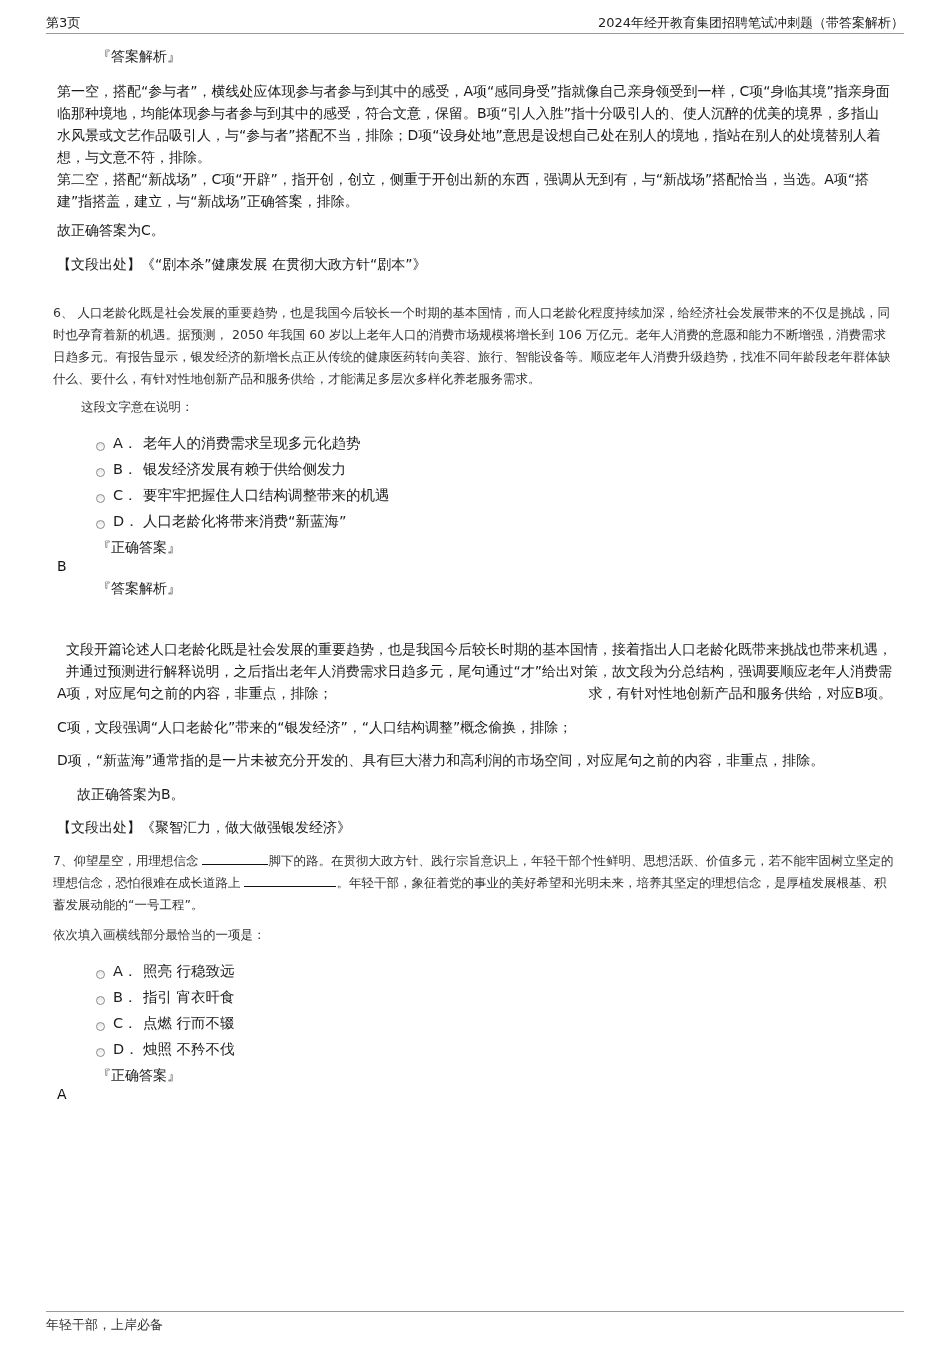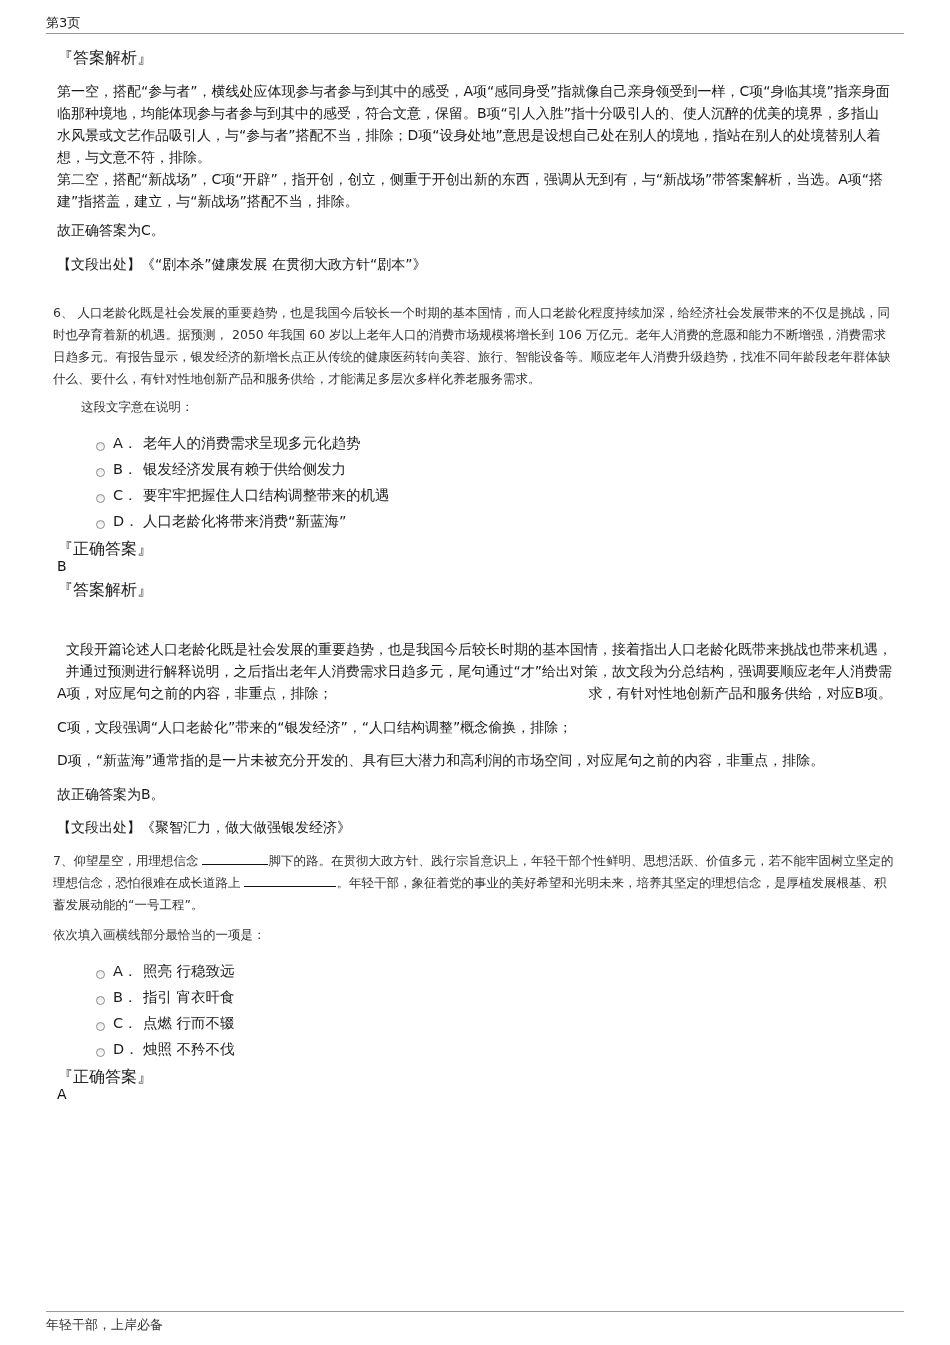--- a/index.html
+++ b/index.html
@@ -5,43 +5,44 @@
   html, body { margin: 0; padding: 0; background: #ffffff; }
   body { width: 950px; height: 1345px; position: relative; overflow: hidden;
          font-family: "DejaVu Sans", "Liberation Sans", sans-serif; color: #1a1a1a; }
   .header { position: absolute; left: 46px; right: 46px; top: 14px; height: 19px;
             border-bottom: 1px solid #9a9a9a; font-size: 13px; color: #222;
             display: flex; justify-content: space-between; align-items: flex-start; gap: 35px; }
   .footer { position: absolute; left: 46px; right: 46px; top: 1311px; padding-top: 4px;
             border-top: 1px solid #9a9a9a; font-size: 13px; color: #333;
             display: flex; justify-content: space-between; }
   .blk { position: absolute; left: 57px; width: 835px; }
-  .label { font-size: 16px; color: #222; }
+  .label { font-size: 14px; color: #222; margin-left: 40px; }
   .para { font-size: 14px; line-height: 22px; color: #1a1a1a; }
   .qtext { position: absolute; left: 53px; width: 845px; font-size: 12.5px;
            line-height: 22px; color: #333; }
   .qprompt { position: absolute; left: 53px; font-size: 12.5px; color: #333; }
   .opts { position: absolute; left: 96px; }
   .opt { height: 26px; display: flex; align-items: center; font-size: 14.5px; color: #222; }
   .radio { width: 9px; height: 9px; border-radius: 50%; border: 1px solid #8a8a8a;
            background: linear-gradient(#e8e8e8, #ffffff); margin-right: 8px; margin-top: 6px; box-sizing: border-box; }
   .opt-letter { width: 30px; font-family: "DejaVu Sans", sans-serif; }
   .answer-val { font-size: 14px; color: #111; }
   .blank { display: inline-block; border-bottom: 1px solid #111; vertical-align: baseline; height: 12px; }
 </style>
 </head>
 <body>
 
 <div class="header">
   <span>第3页</span>
+  <span>2024年经开教育集团招聘笔试冲刺题（带答案解析）</span>
 </div>
 
 <div class="blk label" style="top:48px;">『答案解析』</div>
 <div class="blk para" style="top:80px;">第一空，搭配“参与者”，横线处应体现参与者参与到其中的感受，A项“感同身受”指就像自己亲身领受到一样，C项“身临其境”指亲身面临那种境地，均能体现参与者参与到其中的感受，符合文意，保留。B项“引人入胜”指十分吸引人的、使人沉醉的优美的境界，多指山水风景或文艺作品吸引人，与“参与者”搭配不当，排除；D项“设身处地”意思是设想自己处在别人的境地，指站在别人的处境替别人着想，与文意不符，排除。</div>
-<div class="blk para" style="top:168px;">第二空，搭配“新战场”，C项“开辟”，指开创，创立，侧重于开创出新的东西，强调从无到有，与“新战场”带答案解析，当选。A项“搭建”指搭盖，建立，与“新战场”搭配不当，排除。</div>
+<div class="blk para" style="top:168px;">第二空，搭配“新战场”，C项“开辟”，指开创，创立，侧重于开创出新的东西，强调从无到有，与“新战场”搭配恰当，当选。A项“搭建”指搭盖，建立，与“新战场”正确答案，排除。</div>
 <div class="blk para" style="top:219px;">故正确答案为C。</div>
 <div class="blk para" style="top:253px;left:57px;">【文段出处】《“剧本杀”健康发展 在贯彻大政方针“剧本”》</div>
 
 <div class="qtext" style="top:302px;">6、 人口老龄化既是社会发展的重要趋势，也是我国今后较长一个时期的基本国情，而人口老龄化程度持续加深，给经济社会发展带来的不仅是挑战，同时也孕育着新的机遇。据预测， 2050 年我国 60 岁以上老年人口的消费市场规模将增长到 106 万亿元。老年人消费的意愿和能力不断增强，消费需求日趋多元。有报告显示，银发经济的新增长点正从传统的健康医药转向美容、旅行、智能设备等。顺应老年人消费升级趋势，找准不同年龄段老年群体缺什么、要什么，有针对性地创新产品和服务供给，才能满足多层次多样化养老服务需求。</div>
 <div class="qprompt" style="top:399px;margin-left:28px;">这段文字意在说明：</div>
 
 <div class="opts" style="top:430px;">
   <div class="opt">
     <span class="radio"></span>
     <span class="opt-letter">A．</span>
@@ -64,21 +65,21 @@
   </div>
 </div>
 
 <div class="blk label" style="top:539px;left:57px;">『正确答案』</div>
 <div class="blk answer-val" style="top:558px;left:57px;">B</div>
 <div class="blk label" style="top:580px;left:57px;">『答案解析』</div>
 <div class="blk para" style="top:638px;text-align:right;">文段开篇论述人口老龄化既是社会发展的重要趋势，也是我国今后较长时期的基本国情，接着指出人口老龄化既带来挑战也带来机遇，并通过预测进行解释说明，之后指出老年人消费需求日趋多元，尾句通过“才”给出对策，故文段为分总结构，强调要顺应老年人消费需求，有针对性地创新产品和服务供给，对应B项。</div>
 <div class="blk para" style="top:682px;">A项，对应尾句之前的内容，非重点，排除；</div>
 <div class="blk para" style="top:716px;">C项，文段强调“人口老龄化”带来的“银发经济”，“人口结构调整”概念偷换，排除；</div>
 <div class="blk para" style="top:749px;">D项，“新蓝海”通常指的是一片未被充分开发的、具有巨大潜力和高利润的市场空间，对应尾句之前的内容，非重点，排除。</div>
-<div class="blk para" style="top:783px;">故正确答案为B。</div>
+<div class="blk para" style="top:783px;margin-left:20px;">故正确答案为B。</div>
 <div class="blk para" style="top:816px;">【文段出处】《聚智汇力，做大做强银发经济》</div>
 
 <div class="qtext" style="top:850px;">
   <span>7、仰望星空，用理想信念 </span><span class="blank" style="width:66px;"></span><span>脚下的路。在贯彻大政方针、践行宗旨意识上，年轻干部个性鲜明、思想活跃、价值多元，若不能牢固树立坚定的理想信念，恐怕很难在成长道路上 </span><span class="blank" style="width:92px;"></span><span>。年轻干部，象征着党的事业的美好希望和光明未来，培养其坚定的理想信念，是厚植发展根基、积蓄发展动能的“一号工程”。</span>
 </div>
 <div class="qprompt" style="top:927px;">依次填入画横线部分最恰当的一项是：</div>
 
 <div class="opts" style="top:958px;">
   <div class="opt">
     <span class="radio"></span>

